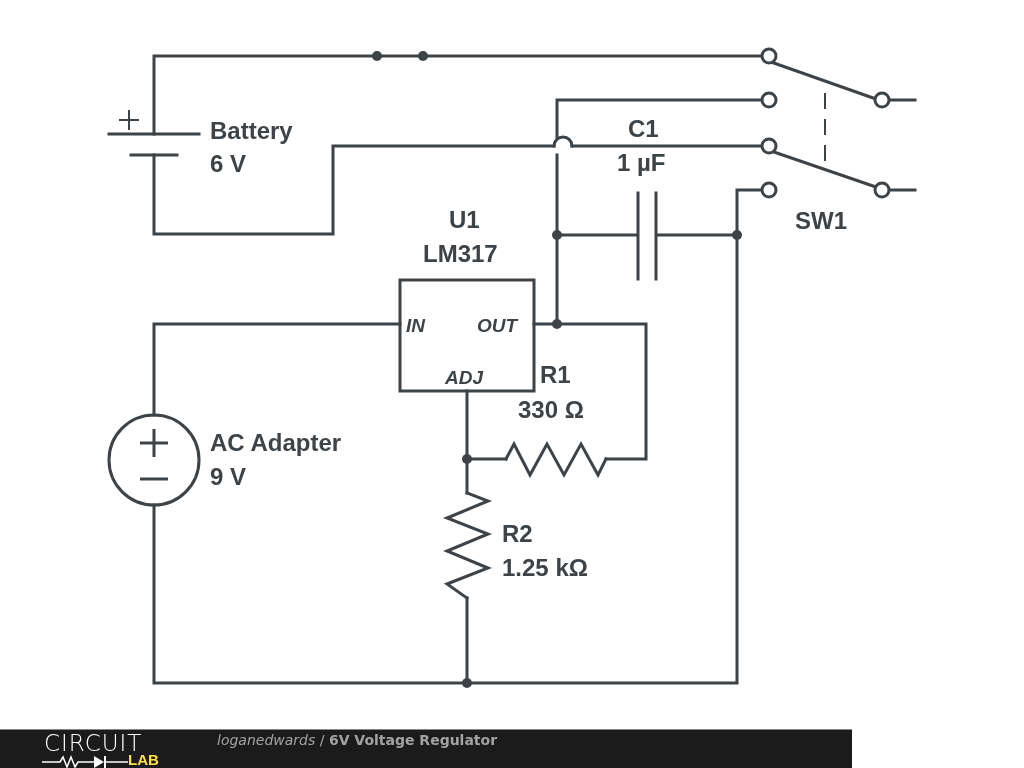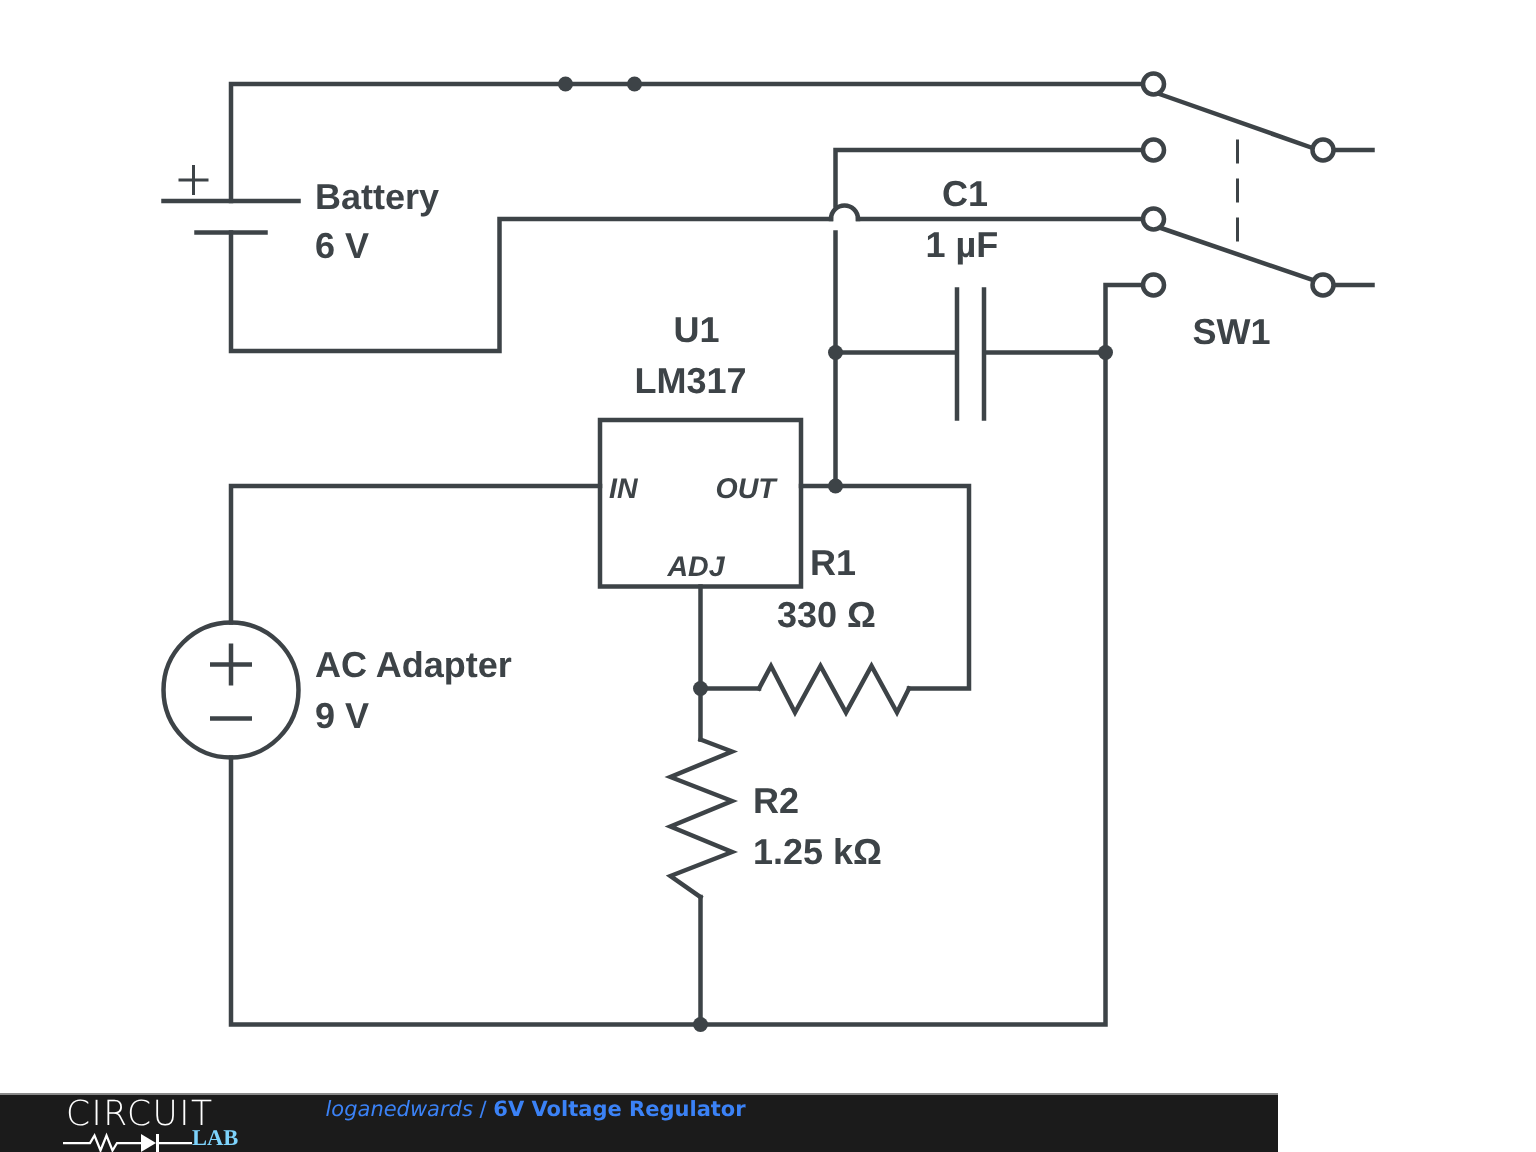--- a/index.html
+++ b/index.html
@@ -6,22 +6,22 @@
   body { width:1024px; height:768px; position:relative; overflow:hidden; font-family:"Liberation Sans", sans-serif; }
   #schem { position:absolute; left:0; top:0; }
   .w { stroke:#3d4347; stroke-width:3; fill:none; stroke-linecap:square; }
   .dot { fill:#3d4347; }
   .term { fill:#fff; stroke:#3d4347; stroke-width:3; }
   .lbl { font-family:"Liberation Sans", sans-serif; font-weight:bold; font-size:24px; fill:#3d4347; }
   .pin { font-family:"Liberation Sans", sans-serif; font-weight:bold; font-style:italic; font-size:19px; fill:#3d4347; }
   #footer { position:absolute; left:0; top:729px; width:812px; height:39px; background:#1b1b1b; border-top:1px solid #888;padding-left:40px; }
   #logo { position:absolute; left:40px; top:2px; width:140px; height:36px; }
   .logo-top { position:absolute; left:4px; top:-2px; color:#fff; font-family:"DejaVu Sans", sans-serif; font-size:23px; letter-spacing:1px; font-weight:200; }
-  .logo-lab { position:absolute; left:88px; top:19px; color:#7dd3fc; font-family:Liberation Serif, serif; font-weight:bold; font-size:15px; }
-  #footer-text { position:absolute; left:217px; top:2px; color:#3b82f6; font-family:"DejaVu Sans", sans-serif; font-size:14px; line-height:17px; }
+  .logo-lab { position:absolute; left:88px; top:19px; color:#fde047; font-family:Liberation Sans, sans-serif; font-weight:bold; font-size:15px; }
+  #footer-text { position:absolute; left:217px; top:2px; color:#a3a3a3; font-family:"DejaVu Sans", sans-serif; font-size:14px; line-height:17px; }
   .author { font-style:italic; }
   .title { font-weight:bold; }
 </style>
 </head>
 <body>
 
 <svg id="schem" width="1024" height="729" viewBox="0 0 1024 729">
 
   <g>
     <path class="w" d="M154 134 V56 H767"></path>

